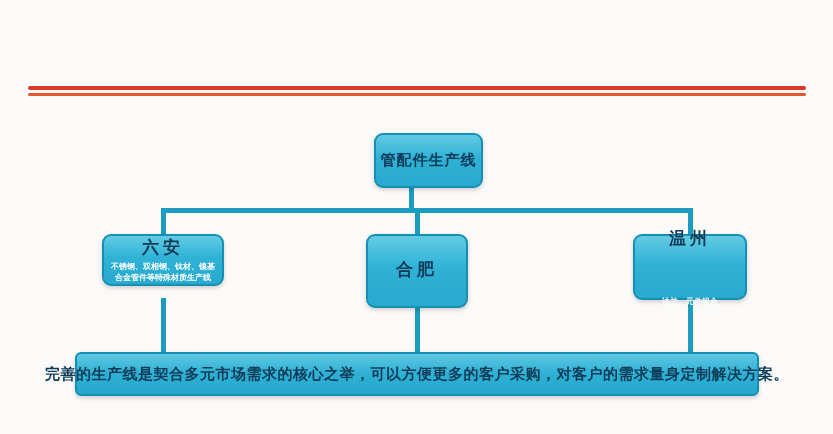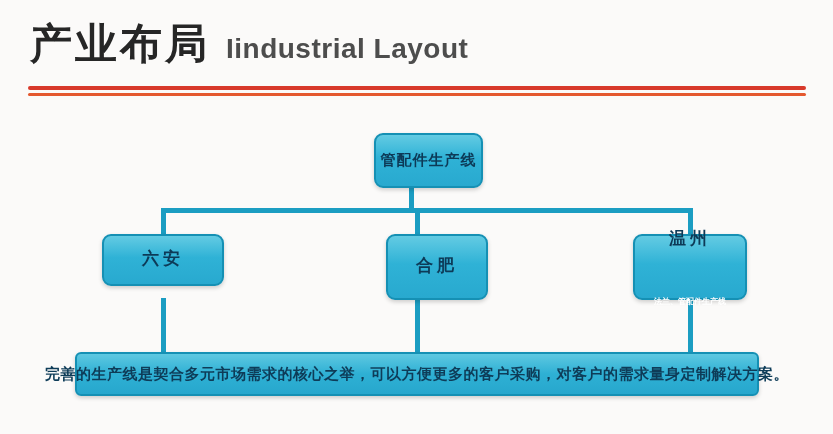--- a/index.html
+++ b/index.html
@@ -123,24 +123,20 @@
     color: #0e3c58;
     letter-spacing: 0.5px;
     white-space: nowrap;
   }
 </style>
 </head>
 <body>
 
 <div class="slide">
 
-  <div class="title-row">
-    <span class="title-zh">产业布局</span>
-    <span class="title-en">Iindustrial Layout</span>
-  </div>
 
   <div class="ribbon">
     <div class="line1"></div>
     <div class="line2"></div>
   </div>
 
   <div class="conn" style="left:409px; top:186px; width:5px; height:26px;"></div>
 
   <div class="conn" style="left:161px; top:208px; width:531px; height:5px;"></div>
 
@@ -151,28 +147,30 @@
   <div class="conn" style="left:161px; top:298px; width:5px; height:56px;"></div>
   <div class="conn" style="left:415px; top:298px; width:5px; height:56px;"></div>
   <div class="conn" style="left:688px; top:298px; width:5px; height:56px;"></div>
 
   <div class="node" style="left:374px; top:133px; width:109px; height:55px;">
     <span class="node-title">管配件生产线</span>
   </div>
 
   <div class="node" style="left:102px; top:234px; width:122px; height:52px;">
     <span class="node-name">六安</span>
+    <span class="node-desc">不锈钢、双相钢、钛材、镍基
+合金管件等特殊材质生产线</span>
   </div>
 
-  <div class="node" style="left:366px; top:234px; width:102px; height:66px;margin-left:20px;">
+  <div class="node" style="left:366px; top:234px; width:102px; height:74px;">
     <span class="node-name">合肥</span>
   </div>
 
   <div class="node" style="left:633px; top:234px; width:114px; height:66px;gap:44px;">
     <span class="node-name">温州</span>
-    <span class="node-desc">法兰、管配件生产线</span>
+    <span class="node-desc">法兰、元件组合</span>
   </div>
 
   <div class="summary-bar">
     <span class="summary-text">完善的生产线是契合多元市场需求的核心之举，可以方便更多的客户采购，对客户的需求量身定制解决方案。</span>
   </div>
 
 </div>
 
 </body></html>

